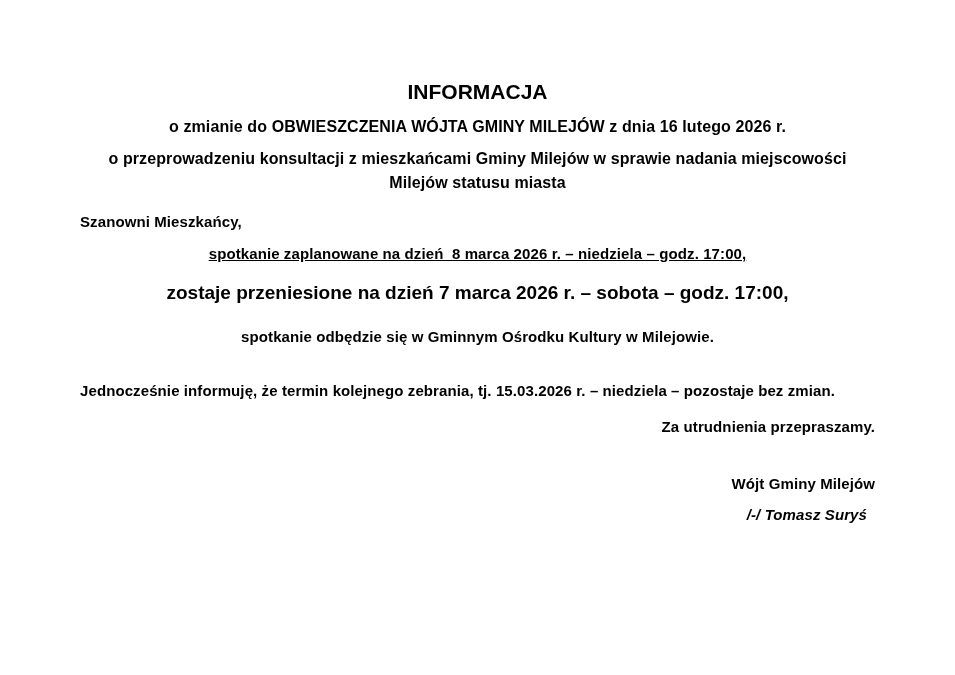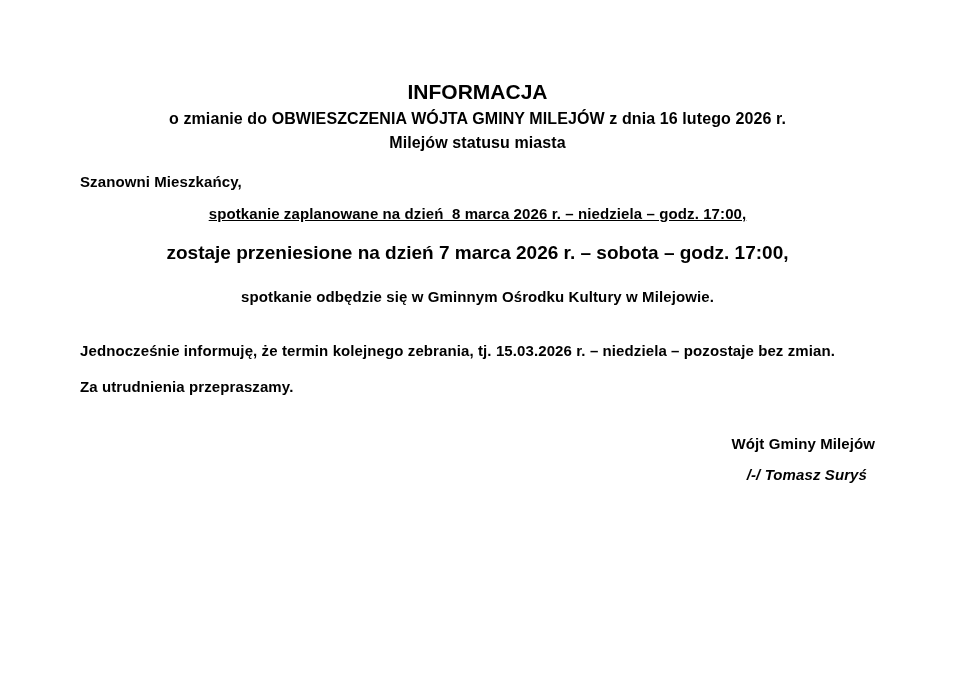--- a/index.html
+++ b/index.html
@@ -26,21 +26,21 @@
   }
   .doc-title {
     text-align: center;
     font-size: 21px;
     line-height: 24px;
   }
   .hdr {
     text-align: center;
     font-size: 16px;
   }
-  .hdr-1 { margin-top: 4px; }
+  .hdr-1 { margin-top: 12px; }
   .hdr-2 { margin-top: 10px; }
   .hdr-3 { margin-top: 2px; }
   .salutation {
     margin-top: 17px;
     text-align: left;
   }
   .para-1 {
     margin-top: 20px;
     text-align: left;
     line-height: 28px;
@@ -61,21 +61,21 @@
   .meeting-loc {
     margin-top: 20px;
     text-align: center;
   }
   .para-2 {
     margin-top: 32px;
     text-align: left;
   }
   .apology {
     margin-top: 14px;
-    text-align: left;
+    text-align: right;
   }
   .sig-title {
     margin-top: 35px;
     text-align: right;
   }
   .sig-name {
     margin-top: 9px;
     text-align: right;
     font-style: italic;
     padding-right: 8px;
@@ -83,20 +83,21 @@
 </style>
 </head>
 <body>
 
 <div class="page">
 
   <div class="doc-title">INFORMACJA</div>
 
   <div class="hdr hdr-1 line">o zmianie do OBWIESZCZENIA WÓJTA GMINY MILEJÓW z dnia 16 lutego 2026 r.</div>
 
+  <div class="hdr hdr-2 line">o przeprowadzeniu konsultacji z mieszkańcami Gminy Milejów w sprawie nadania miejscowości</div>
 
   <div class="hdr hdr-3 line">Milejów statusu miasta</div>
 
   <div class="salutation line">Szanowni Mieszkańcy,</div>
 
 
   <div class="meeting-old line">spotkanie zaplanowane na dzień  8 marca 2026 r. – niedziela – godz. 17:00,</div>
 
   <div class="meeting-new">zostaje przeniesione na dzień 7 marca 2026 r. – sobota – godz. 17:00,</div>
 

